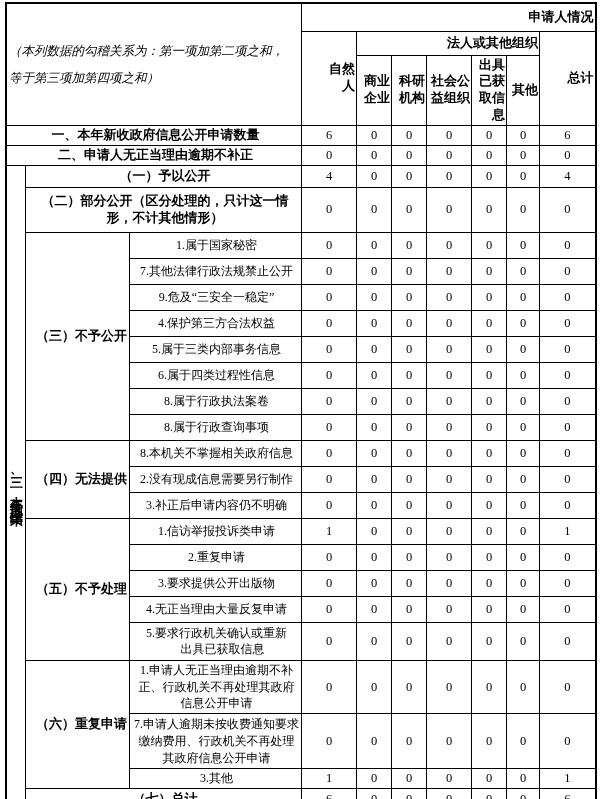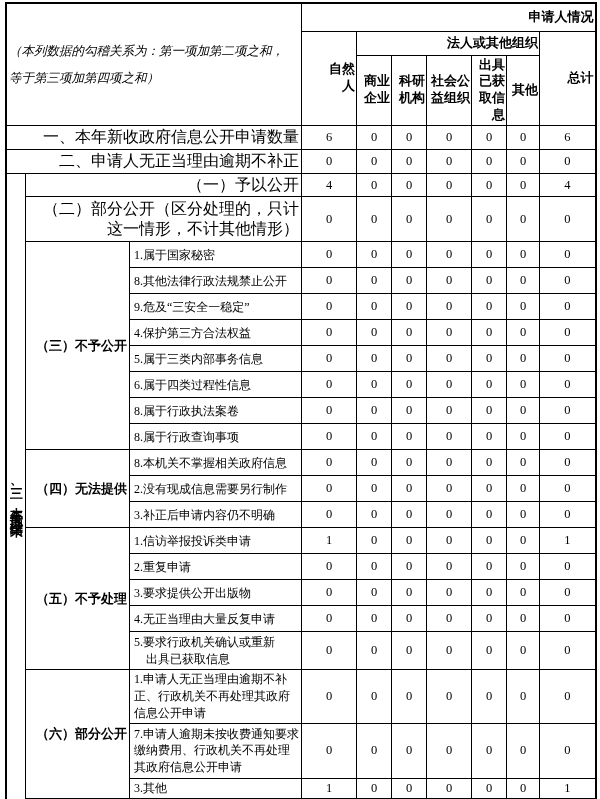--- a/index.html
+++ b/index.html
@@ -2,23 +2,23 @@
 <html><head>
 <meta charset="utf-8">
 <style>
   * { margin:0; padding:0; box-sizing:border-box; }
   html,body { width:600px; background:#fff; }
   body { font-family:"Liberation Serif","DejaVu Serif",serif; color:#000; }
   table { border-collapse:collapse; table-layout:fixed; margin:2px 0 0 5px; border:2px solid #000; }
   td { border:1px solid #000; overflow:hidden; vertical-align:middle; }
   .hd { text-align:right; font-weight:bold; font-size:13px; line-height:1.3; white-space:pre-line; padding:1px; }
   .note { font-style:italic; font-size:12.5px; font-weight:normal; white-space:pre-line; line-height:2.1; padding:2px; }
-  .lbl { font-size:16px; font-weight:normal; padding:1px 2px 1px 5px; line-height:1.3; text-align:right; }
+  .lbl { font-size:13px; font-weight:bold; padding:1px 2px 1px 5px; line-height:1.3; text-align:center; }
   .grp { font-size:13px; font-weight:bold; padding:1px 2px 1px 4px; text-align:right; }
-  .sub { font-size:12px; font-weight:normal; padding:1px 2px 1px 4px; line-height:1.4; white-space:pre-line; text-align:left; }
+  .sub { font-size:12px; font-weight:normal; padding:1px 2px 1px 4px; line-height:1.4; white-space:pre-line; text-align:center; }
   .vert { writing-mode:vertical-lr; text-orientation:upright; text-align:center; font-size:13px; font-weight:bold; letter-spacing:3px; padding:2px 0; }
   .v { text-align:center; font-size:12.5px; font-weight:normal; }
   .hr1{height:28px} .hr2{height:24px} .hr3{height:40px}
   .rh19{height:19px} .rh20{height:20px} .rh21{height:21px} .rh22{height:22px}
   .rh26{height:26px} .rh38{height:38px} .rh45{height:45px} .rh52{height:52px} .rh55{height:55px}
 </style>
 </head>
 <body>
 
 <table>
@@ -103,21 +103,21 @@
     <td class="sub">1.属于国家秘密</td>
   <td class="v">0</td>
         <td class="v">0</td>
         <td class="v">0</td>
         <td class="v">0</td>
         <td class="v">0</td>
         <td class="v">0</td>
         <td class="v">0</td>
       </tr>
   <tr class="rh26">
-    <td class="sub">8.其他法律行政法规禁止公开</td>
+    <td class="sub">7.其他法律行政法规禁止公开</td>
   <td class="v">0</td>
         <td class="v">0</td>
         <td class="v">0</td>
         <td class="v">0</td>
         <td class="v">0</td>
         <td class="v">0</td>
         <td class="v">0</td>
       </tr>
   <tr class="rh26">
     <td class="sub">9.危及“三安全一稳定”</td>
@@ -259,21 +259,21 @@
   <td class="v">0</td>
         <td class="v">0</td>
         <td class="v">0</td>
         <td class="v">0</td>
         <td class="v">0</td>
         <td class="v">0</td>
         <td class="v">0</td>
       </tr>
 
   <tr class="rh52">
-    <td class="grp" rowspan="3">（六）部分公开</td>
+    <td class="grp" rowspan="3">（六）重复申请</td>
     <td class="sub">1.申请人无正当理由逾期不补正、行政机关不再处理其政府信息公开申请</td>
   <td class="v">0</td>
         <td class="v">0</td>
         <td class="v">0</td>
         <td class="v">0</td>
         <td class="v">0</td>
         <td class="v">0</td>
         <td class="v">0</td>
       </tr>
   <tr class="rh55">

